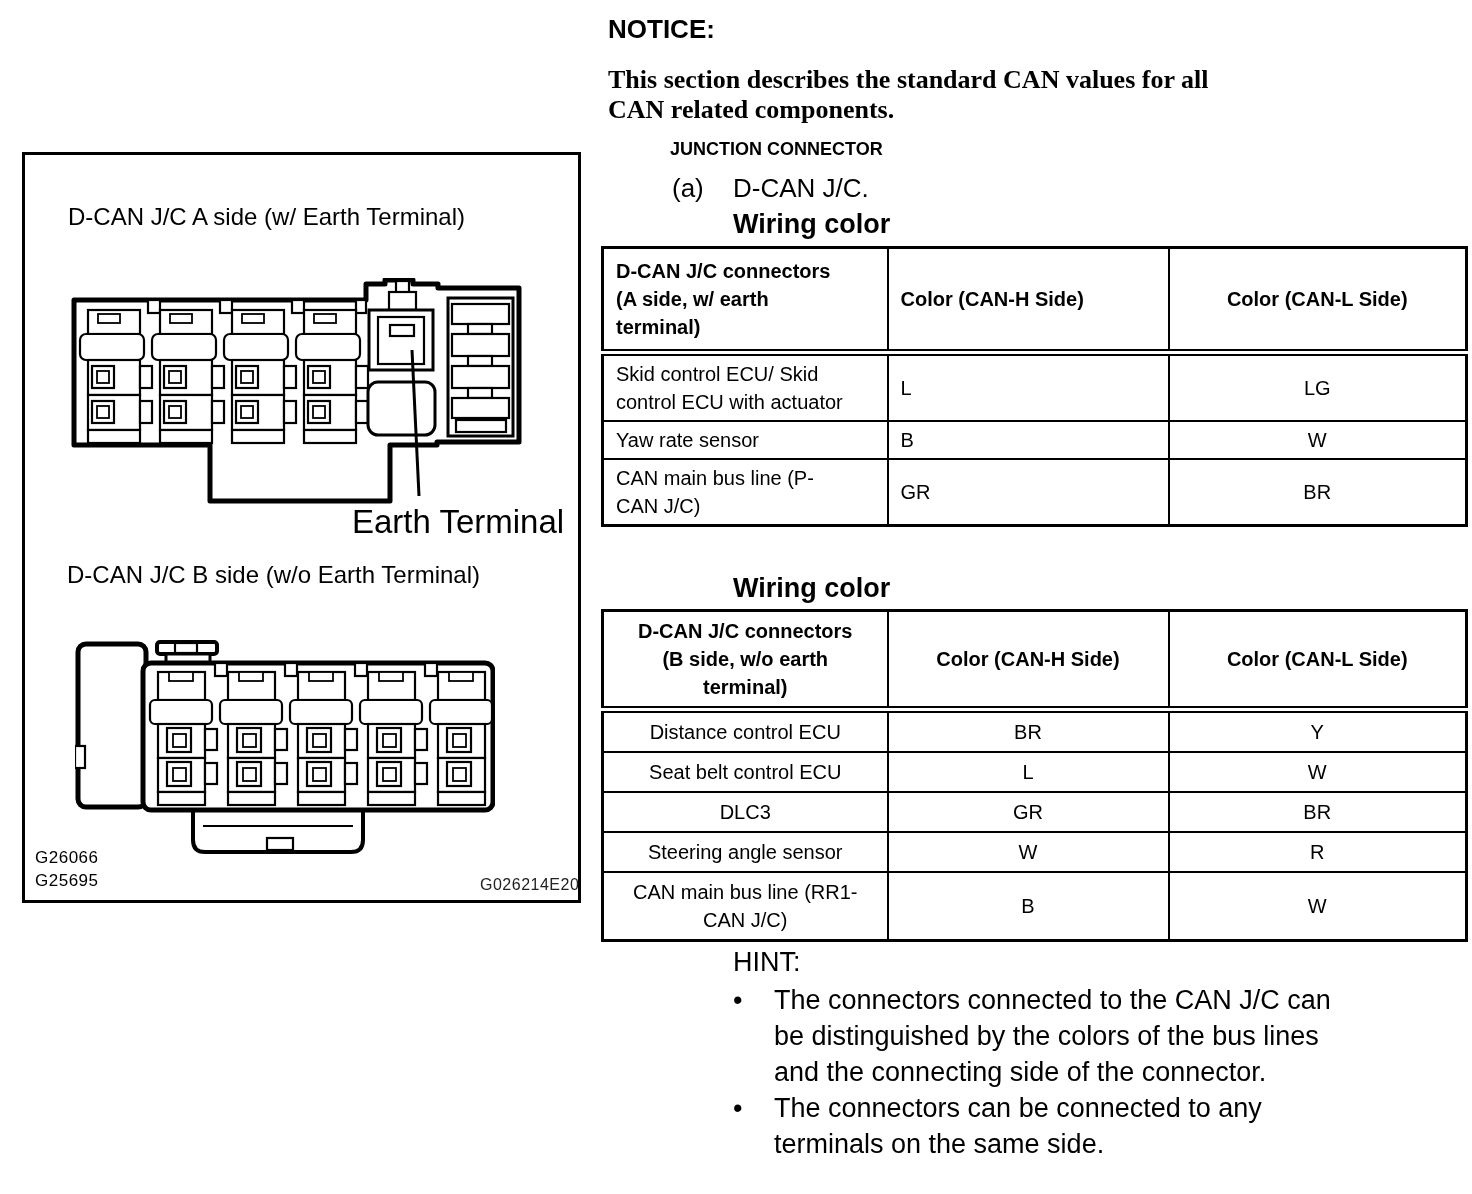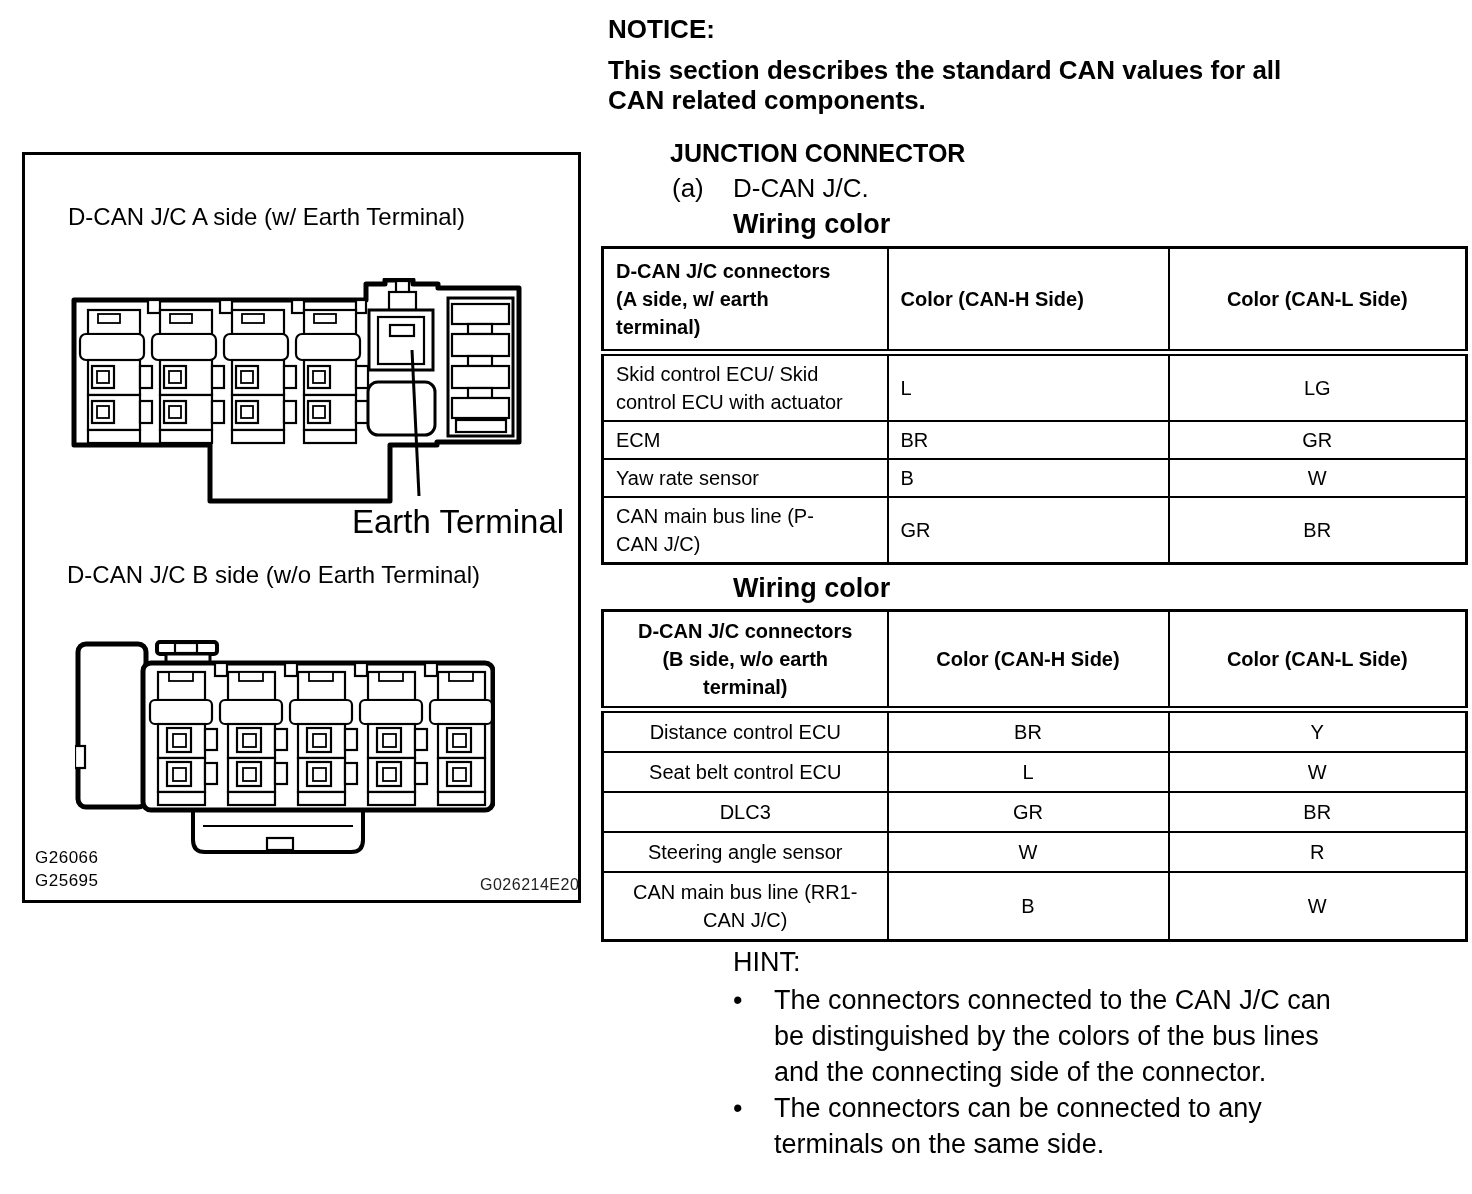--- a/index.html
+++ b/index.html
@@ -18,22 +18,22 @@
   #fig-code-1{left:10px;top:693px;}
   #fig-code-2{left:10px;top:716px;}
   #fig-code-3{left:455px;top:721px;font-size:16px;font-weight:normal;color:#222;}
   svg .ln{fill:#fff;stroke:#000;}
   svg .nf{fill:none;stroke:#000;}
   #svg-a{left:35px;top:123px;}
   #svg-b{left:50px;top:485px;}
 
   
   #notice{left:608px;top:14px;font-size:26px;font-weight:bold;line-height:30px;width:800px;}
-  #notice-body{margin-top:11px;}
-  #junction-heading{left:670px;top:139px;font-size:25px;font-weight:bold;}
+  #notice-body{margin-top:21px;font-family:Liberation Serif, serif;}
+  #junction-heading{left:670px;top:139px;font-size:18px;font-weight:bold;}
   #item-line{left:672px;top:173px;font-size:26px;}
   #item-line .marker{display:inline-block;width:61px;}
   .wiring-title{font-size:27px;font-weight:bold;}
   #wiring-title-a{left:733px;top:209px;}
   #wiring-title-b{left:733px;top:573px;}
 
   table.wiring{border-collapse:collapse;table-layout:fixed;background:#fff;border:3px solid #000;}
   table.wiring th,table.wiring td{border:2px solid #000;font-size:20px;line-height:28px;
       vertical-align:middle;white-space:pre-line;padding:4px 12px;}
   table.wiring thead th{font-weight:bold;border-bottom:7px double #000;padding:8px 12px;}
@@ -271,25 +271,20 @@
       <th>Color (CAN-H Side)</th>
       <th>Color (CAN-L Side)</th>
     </tr>
   </thead>
   <tbody>
     <tr>
       <td>Skid control ECU/ Skid
 control ECU with actuator</td>
       <td>L</td>
       <td>LG</td>
-    </tr>
-    <tr>
-      <td>ECM</td>
-      <td>BR</td>
-      <td>GR</td>
     </tr>
     <tr>
       <td>Yaw rate sensor</td>
       <td>B</td>
       <td>W</td>
     </tr>
     <tr>
       <td>CAN main bus line (P-
 CAN J/C)</td>
       <td>GR</td>

